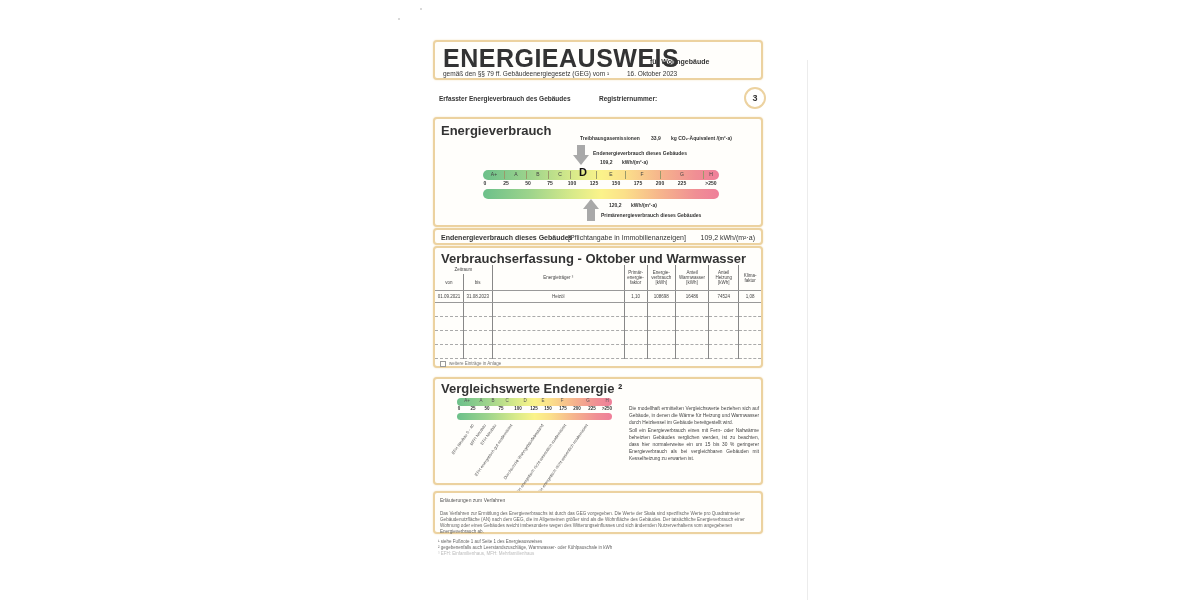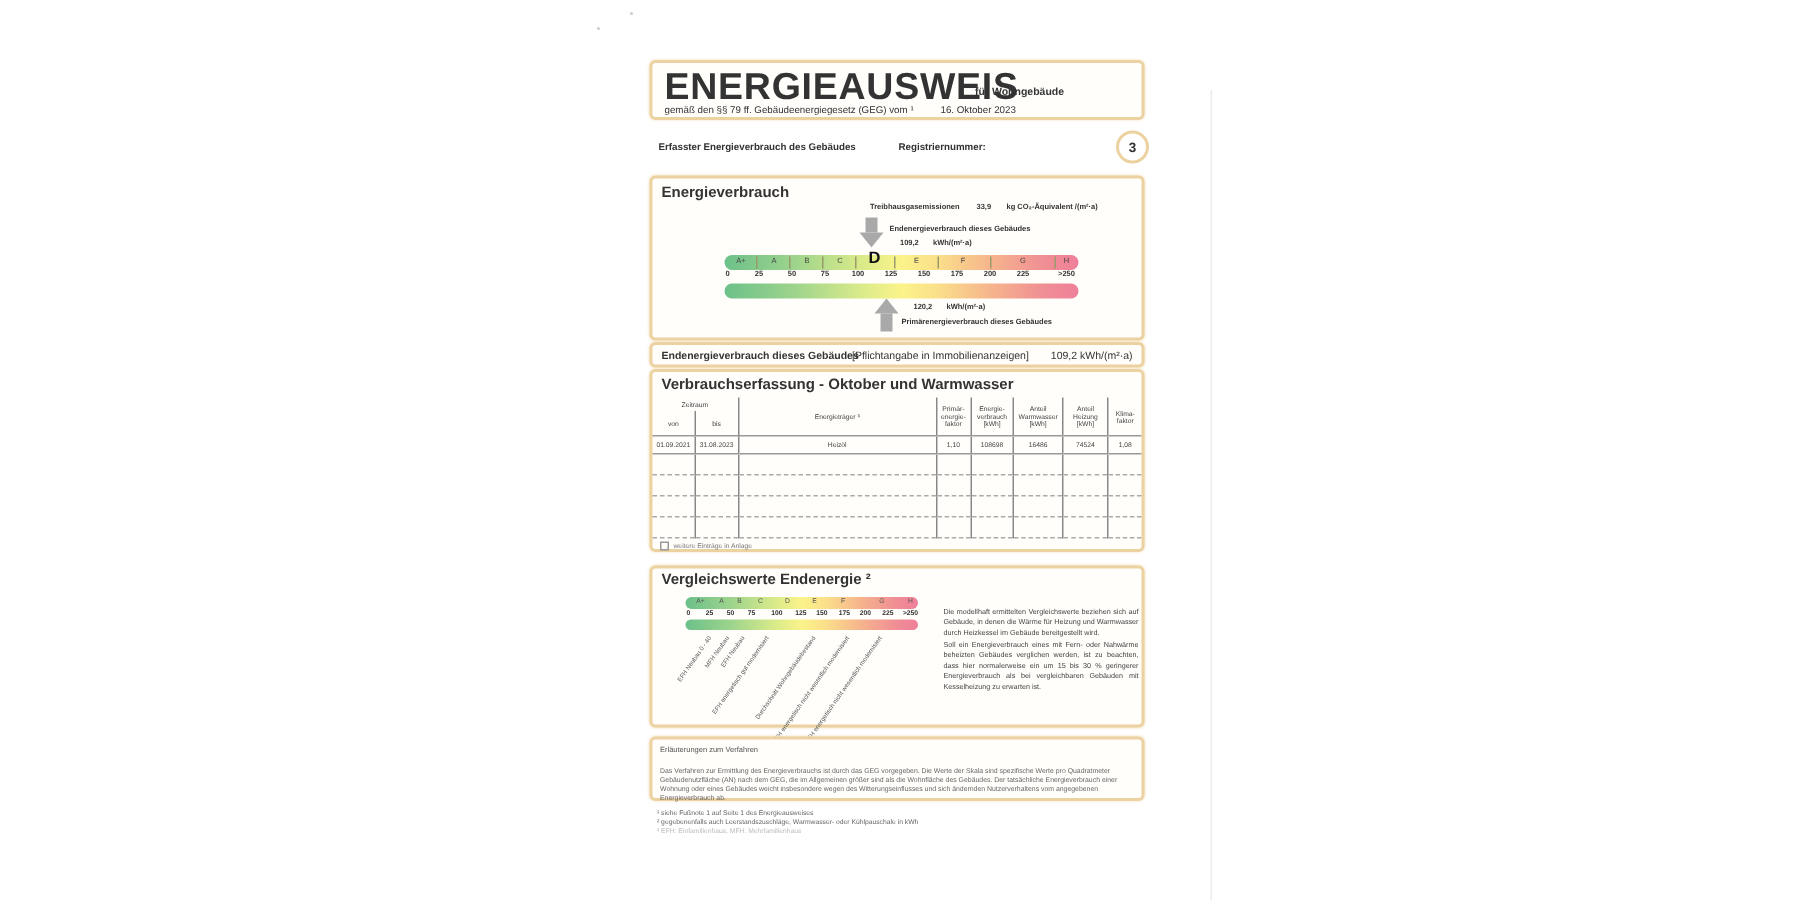--- a/index.html
+++ b/index.html
@@ -20,21 +20,21 @@
   .subtype { position: absolute; left: 215px; top: 16px; font-size: 7px; font-weight: bold; color: #333; }
   .law { position: absolute; left: 8px; top: 28px; font-size: 6.5px; color: #333; }
   .date { position: absolute; left: 192px; top: 28px; font-size: 6.5px; color: #333; }
   .sub-hdr { position: absolute; top: 57px; font-size: 6.5px; font-weight: bold; color: #333; }
   .page-num {
     position: absolute; left: 311px; top: 49px; width: 18px; height: 18px; border: 2px solid #ecd2a0;
     border-radius: 50%; text-align: center; line-height: 18px; font-size: 9px; font-weight: bold; color: #333;
   }
   
   .ev { top: 79px; height: 110px; }
-  .box-title { position: absolute; left: 6px; top: 4px; font-size: 10px; font-weight: bold; color: #333; }
+  .box-title { position: absolute; left: 6px; top: 4px; font-size: 13px; font-weight: bold; color: #333; }
   .small { font-size: 5px; color: #333; position: absolute; white-space: nowrap; }
   .small.b { font-weight: bold; }
   .scale { position: absolute; left: 48px; top: 51px; width: 236px; height: 10px; border-radius: 5px;
     background: linear-gradient(to right, #6cc08a 0%, #9ed48c 20%, #d8ea8a 38%, #fbf38a 50%, #fbe08a 60%, #f6b58c 75%, #f08f94 90%, #ef7f9a 100%);
   }
   .scale2 { position: absolute; left: 48px; top: 70px; width: 236px; height: 10px; border-radius: 5px;
     background: linear-gradient(to right, #6cc08a 0%, #9ed48c 20%, #d8ea8a 38%, #fbf38a 50%, #fbe08a 60%, #f6b58c 75%, #f08f94 90%, #ef7f9a 100%);
   }
   .cls { position: absolute; top: 52px; font-size: 5px; color: #444; transform: translateX(-50%); }
   .cls.big { font-size: 11px; font-weight: bold; top: 47px; color: #111; }

